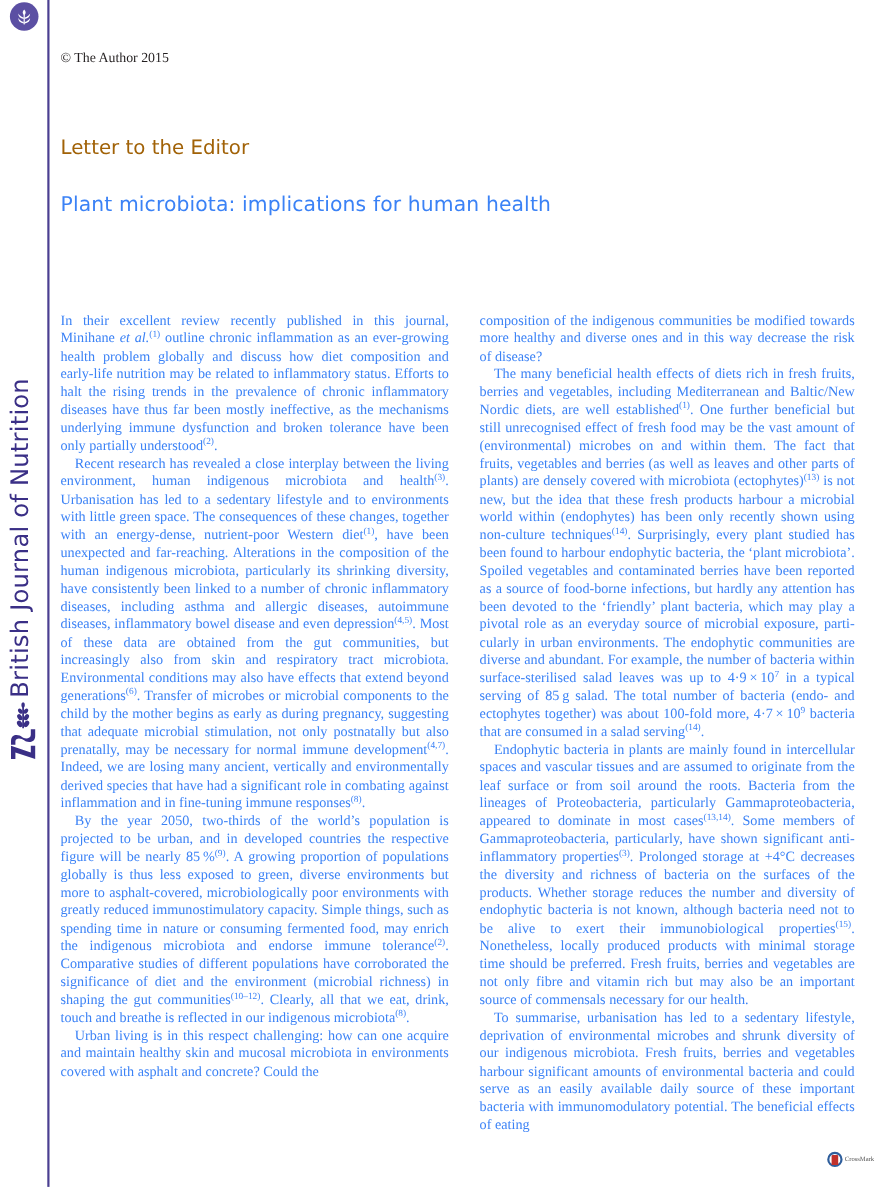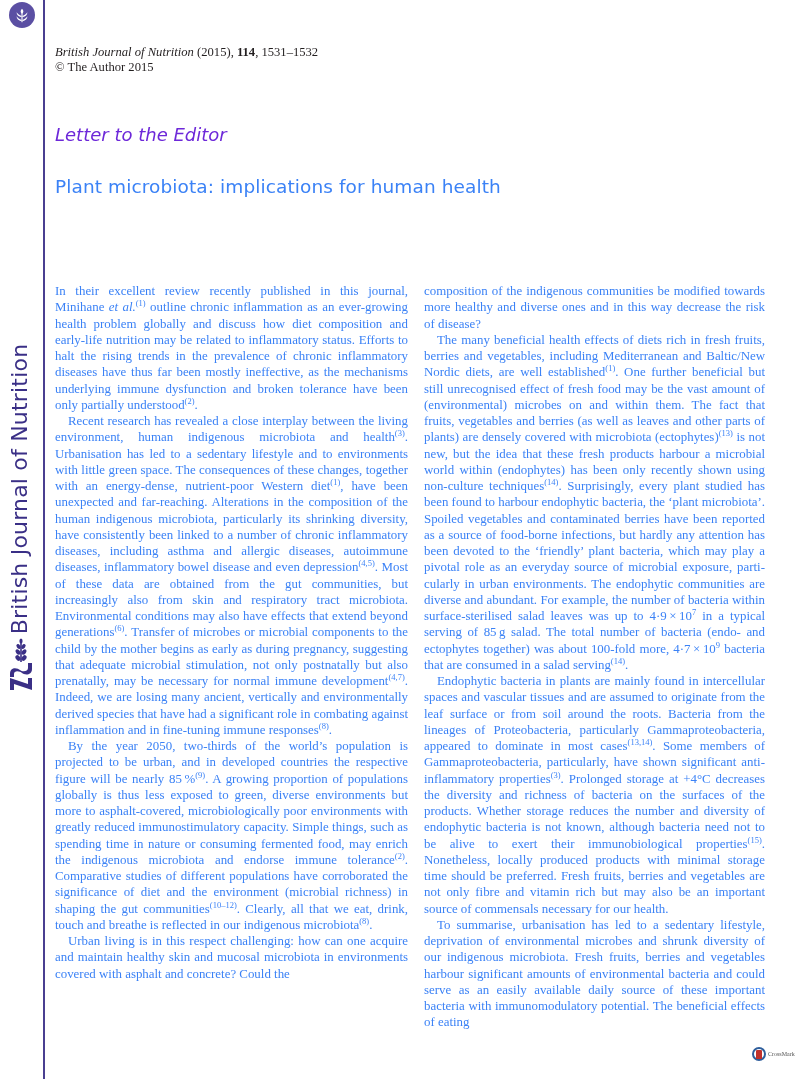--- a/index.html
+++ b/index.html
@@ -17,28 +17,28 @@
                        transform: translate(-50%, -50%) rotate(-90deg);
                        font-family: "DejaVu Sans", "Liberation Sans", sans-serif; font-size: 22px;
                        color: #3a2f86; letter-spacing: 0.2px; }
     .ns-logo { position: absolute; left: 6px; top: 622px; width: 30px; height: 70px; }
 
     .journal-line { position: absolute; left: 55px; top: 45px; font-size: 12.6px; line-height: 15px; color: #231f20; }
     .journal-line i { font-style: italic; }
     .journal-line b { font-weight: bold; }
 
     .section-label { position: absolute; left: 55px; top: 124px; font-family: "DejaVu Sans", sans-serif;
-                     font-style: italic; font-size: 18px; color: #6d28d9; }
+                     font-size: 18px; color: #a16207; }
     .article-title { position: absolute; left: 55px; top: 176px; font-family: "DejaVu Sans", sans-serif;
                      font-size: 18.5px; color: #3b82f6; letter-spacing: 0.1px; }
 
     .col { position: absolute; top: 283px; font-size: 12.9px; line-height: 16.25px; text-align: justify;
            hyphens: manual; color: #3b82f6; }
     .col1 { left: 55px; width: 353px; }
-    .col2 { left: 424px; width: 341px; }
+    .col2 { left: 436px; width: 341px; }
     .col p { margin: 0; text-indent: 0; }
     .col p.ind { text-indent: 13px; }
     sup { font-size: 8.5px; line-height: 0; vertical-align: 5px; }
 
     .crossmark { position: absolute; left: 752px; top: 1047px; display: flex; align-items: center; gap: 2px; }
     .crossmark .cm-icon { width: 14px; height: 14px; border-radius: 50%; background: #ffffff;
                           border: 2px solid #2e5e9c; box-sizing: border-box; position: relative; }
     .crossmark .cm-icon::after { content: ""; position: absolute; left: 2px; top: 1px; width: 6px; height: 9px;
                                  background: #c0312b; border-radius: 1px 1px 0 0; }
     .crossmark .cm-text { font-size: 6px; color: #555; font-family: "Liberation Serif", serif; }
@@ -77,25 +77,20 @@
       <ellipse cx="12" cy="30" rx="2" ry="3" transform="rotate(-35 12 30)"></ellipse>
       <ellipse cx="18" cy="30" rx="2" ry="3" transform="rotate(35 18 30)"></ellipse>
       <ellipse cx="12.5" cy="24.5" rx="1.8" ry="2.6" transform="rotate(-35 12.5 24.5)"></ellipse>
       <ellipse cx="17.5" cy="24.5" rx="1.8" ry="2.6" transform="rotate(35 17.5 24.5)"></ellipse>
       <ellipse cx="15" cy="19" rx="1.6" ry="2.6"></ellipse>
     </g>
   </svg>
 </div>
 
 <div class="journal-line">
-  <div>
-    <i>British Journal of Nutrition</i>
-    <span>(2015),</span>
-    <b>114</b><span>, 1531–1532</span>
-  </div>
   <div>© The Author 2015</div>
 </div>
 
 <div class="section-label">Letter to the Editor</div>
 <div class="article-title">Plant microbiota: implications for human health</div>
 
 <div class="col col1">
     <p><span>In their excellent review recently published in this journal, Minihane </span><i>et al.</i><sup>(1)</sup><span> outline chronic inflammation as an ever-growing health problem globally and discuss how diet composition and early-life nutrition may be related to inflammatory status. Efforts to halt the rising trends in the prevalence of chronic inflammatory diseases have thus far been mostly ineffective, as the mechanisms underlying immune dysfunction and broken tolerance have been only partially understood</span><sup>(2)</sup><span>.</span></p>
     <p class="ind"><span>Recent research has revealed a close interplay between the living environment, human indigenous microbiota and health</span><sup>(3)</sup><span>. Urbanisation has led to a sedentary lifestyle and to environments with little green space. The consequences of these changes, together with an energy-dense, nutrient-poor Western diet</span><sup>(1)</sup><span>, have been unexpected and far-reaching. Alterations in the composition of the human indigenous microbiota, particularly its shrinking diversity, have consistently been linked to a number of chronic inflammatory diseases, including asthma and allergic diseases, autoimmune diseases, inflammatory bowel disease and even depression</span><sup>(4,5)</sup><span>. Most of these data are obtained from the gut communities, but increasingly also from skin and respiratory tract microbiota. Environmental conditions may also have effects that extend beyond generations</span><sup>(6)</sup><span>. Transfer of microbes or microbial components to the child by the mother begins as early as during pregnancy, suggesting that adequate microbial stimulation, not only postnatally but also prenatally, may be necessary for normal immune development</span><sup>(4,7)</sup><span>. Indeed, we are losing many ancient, vertically and environmentally derived species that have had a significant role in combating against inflammation and in fine-tuning immune responses</span><sup>(8)</sup><span>.</span></p>
     <p class="ind"><span>By the year 2050, two-thirds of the world’s population is projected to be urban, and in developed countries the respective figure will be nearly 85 %</span><sup>(9)</sup><span>. A growing proportion of populations globally is thus less exposed to green, diverse environments but more to asphalt-covered, microbiologically poor environments with greatly reduced immunostimulatory capacity. Simple things, such as spending time in nature or consuming fermented food, may enrich the indigenous microbiota and endorse immune tolerance</span><sup>(2)</sup><span>. Comparative studies of different populations have corroborated the significance of diet and the environment (microbial richness) in shaping the gut communities</span><sup>(10–12)</sup><span>. Clearly, all that we eat, drink, touch and breathe is reflected in our indigenous microbiota</span><sup>(8)</sup><span>.</span></p>

